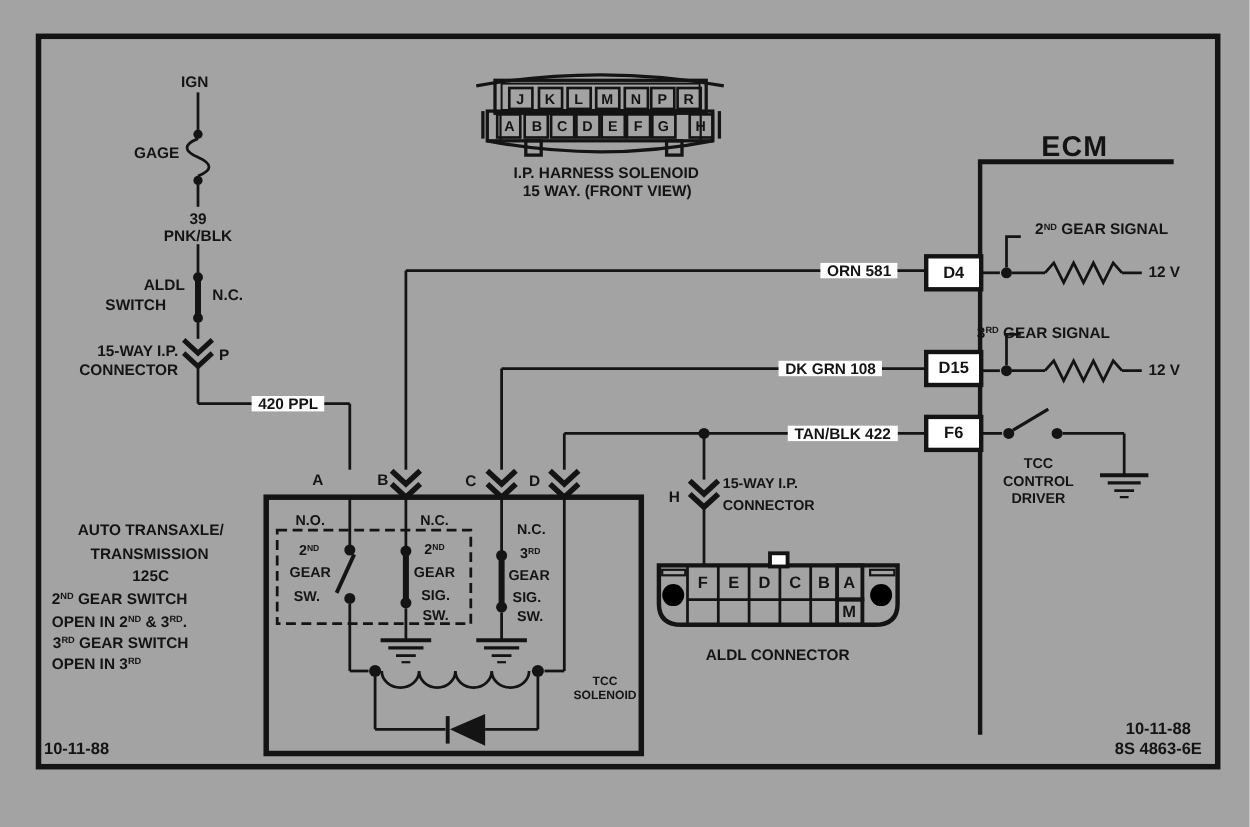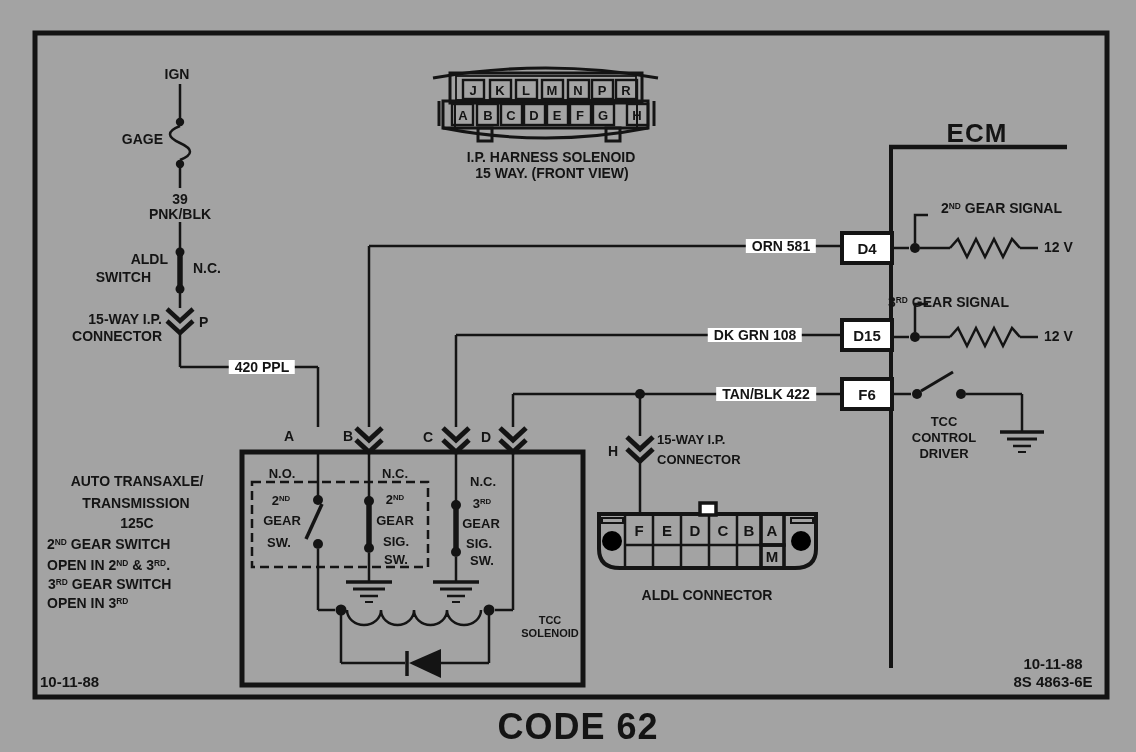--- a/index.html
+++ b/index.html
@@ -290,15 +290,14 @@
   <div class="lbl s15 c" style="left:695px;top:530px">D</div>
   <div class="lbl s15 c" style="left:723px;top:530px">C</div>
   <div class="lbl s15 c" style="left:749px;top:530px">B</div>
   <div class="lbl s15 c" style="left:772px;top:530px">A</div>
   <div class="lbl s15 c" style="left:772px;top:556px">M</div>
   <div class="lbl s14 c" style="left:707px;top:595px">ALDL CONNECTOR</div>
 
   <div class="lbl s15 l" style="left:40px;top:681px">10-11-88</div>
   <div class="lbl s15 c" style="left:1053px;top:663px">10-11-88</div>
   <div class="lbl s15 c" style="left:1053px;top:681px">8S 4863-6E</div>
-  <div class="lbl s36 c" style="left:578px;top:727px">CODE 62</div>
 
 </div>
 
 </body></html>

